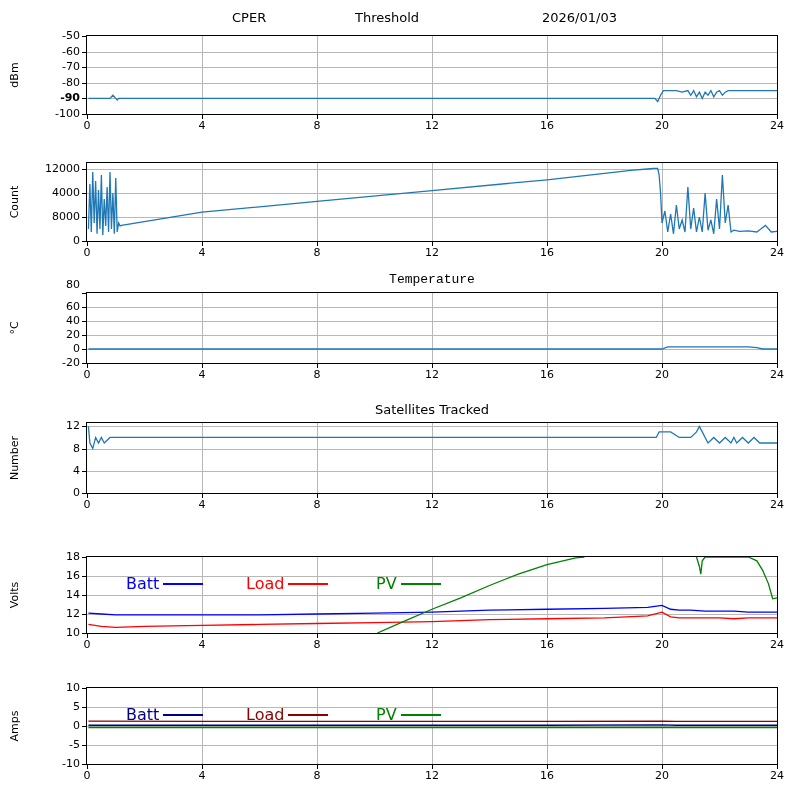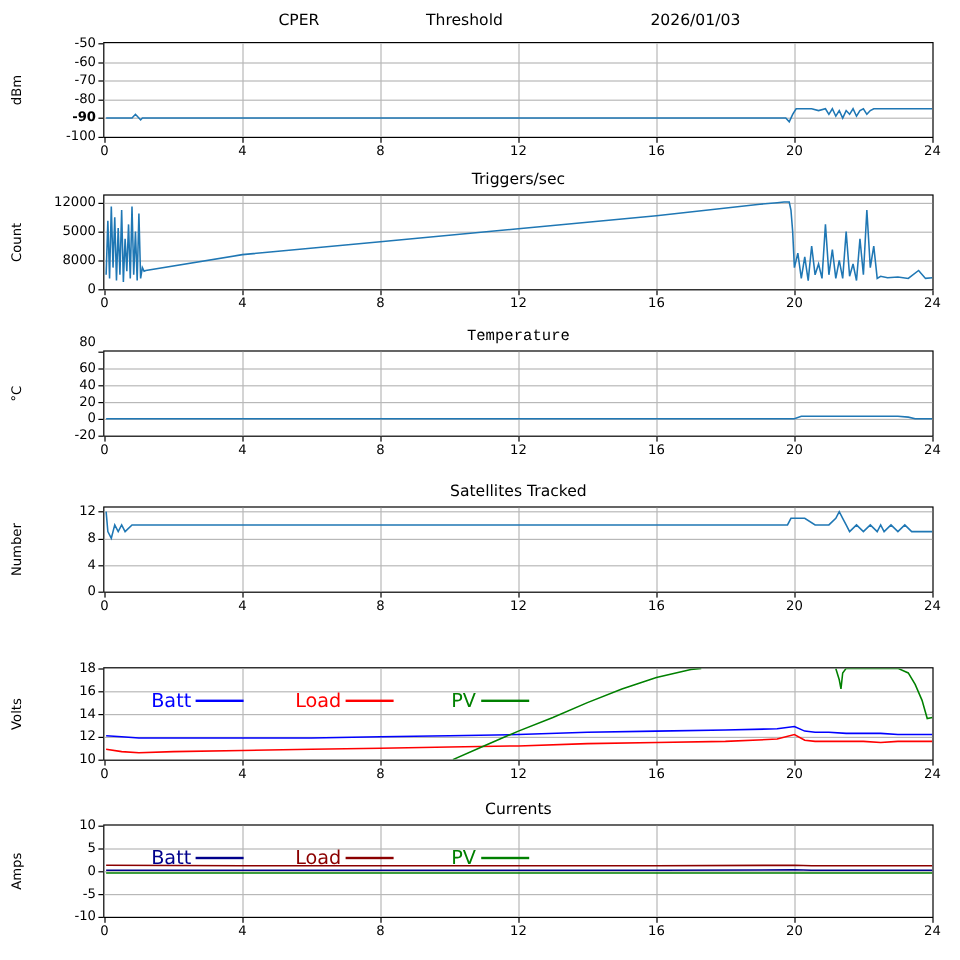--- a/index.html
+++ b/index.html
@@ -88,27 +88,26 @@
           <div class="grid-h" style="top: 6px;"></div>
           <div class="grid-v" style="left: 115px;"></div>
           <div class="grid-v" style="left: 230px;"></div>
           <div class="grid-v" style="left: 345px;"></div>
           <div class="grid-v" style="left: 460px;"></div>
           <div class="grid-v" style="left: 575px;"></div>
           <svg class="series" width="690" height="78">
             <path d="M1.44,66.00 L2.88,21.00 L4.31,69.00 L5.75,9.00 L7.19,60.00 L8.63,18.00 L10.06,70.80 L11.50,27.00 L12.94,66.00 L14.38,12.00 L15.81,72.00 L17.25,36.00 L18.69,63.00 L20.12,24.00 L21.56,69.00 L23.00,9.00 L24.44,66.00 L25.88,30.00 L27.31,70.80 L28.75,15.00 L30.19,69.00 L31.63,60.00 L33.06,63.00 L34.50,62.40 L115.00,49.20 L230.00,38.40 L345.00,27.60 L460.00,16.80 L546.25,7.20 L560.63,6.00 L566.38,5.40 L570.69,5.40 L572.13,12.00 L573.56,30.00 L575.00,60.00 L577.88,48.00 L580.75,69.00 L583.63,51.00 L586.50,70.80 L589.38,42.00 L592.25,66.00 L595.13,57.00 L598.00,69.00 L600.87,24.00 L603.75,66.00 L606.63,45.00 L609.50,69.00 L612.38,54.00 L615.25,69.00 L618.13,30.00 L621.00,67.20 L623.88,57.00 L626.75,70.80 L629.63,36.00 L632.50,66.00 L635.38,12.00 L638.25,60.00 L641.13,42.00 L644.00,69.00 L646.88,67.20 L652.63,68.40 L661.25,67.80 L669.88,69.00 L678.50,62.40 L684.25,69.00 L690.00,68.40" fill="none" stroke="#1f77b4" stroke-width="1.3"></path>
           </svg>
         </div>
-        <div class="title" style="left: 86px; width: 692px; top: 142px;">Triggers/sec</div>
         <div class="ylabel" style="top: 202px; left: 14px; transform: translate(-50%, -50%) rotate(-90deg);">Count</div>
         <div class="ytick" style="width: 52px; left: 28px; top: 234px;">0</div>
         <div class="tickmark-y" style="left: 82px; top: 241px;"></div>
         <div class="ytick" style="width: 52px; left: 28px; top: 210px;">8000</div>
         <div class="tickmark-y" style="left: 82px; top: 217px;"></div>
-        <div class="ytick" style="width: 52px; left: 28px; top: 186px;">5000</div>
+        <div class="ytick" style="width: 52px; left: 28px; top: 186px;">4000</div>
         <div class="tickmark-y" style="left: 82px; top: 193px;"></div>
         <div class="ytick" style="width: 52px; left: 28px; top: 162px;">12000</div>
         <div class="tickmark-y" style="left: 82px; top: 169px;"></div>
         <div class="xtick" style="width: 40px; left: 67px; top: 246px;">0</div>
         <div class="tickmark-x" style="left: 87px; top: 242px;"></div>
         <div class="xtick" style="width: 40px; left: 182px; top: 246px;">4</div>
         <div class="tickmark-x" style="left: 202px; top: 242px;"></div>
         <div class="xtick" style="width: 40px; left: 297px; top: 246px;">8</div>
         <div class="tickmark-x" style="left: 317px; top: 242px;"></div>
         <div class="xtick" style="width: 40px; left: 412px; top: 246px;">12</div>
@@ -267,21 +266,20 @@
           <div class="grid-v" style="left: 230px;"></div>
           <div class="grid-v" style="left: 345px;"></div>
           <div class="grid-v" style="left: 460px;"></div>
           <div class="grid-v" style="left: 575px;"></div>
           <svg class="series" width="690" height="76">
             <path d="M1.44,37.24 L115.00,37.24 L230.00,37.24 L345.00,37.24 L460.00,37.24 L575.00,36.86 L589.38,37.24 L603.75,37.24 L632.50,37.24 L661.25,37.24 L690.00,37.24" fill="none" stroke="#00008b" stroke-width="1.3"></path>
             <path d="M1.44,33.06 L115.00,33.44 L230.00,33.44 L345.00,33.44 L460.00,33.44 L575.00,33.06 L589.38,33.44 L603.75,33.44 L632.50,33.44 L661.25,33.44 L690.00,33.44" fill="none" stroke="#8b0000" stroke-width="1.3"></path>
             <path d="M1.44,39.52 L115.00,39.52 L230.00,39.52 L345.00,39.52 L460.00,39.52 L575.00,39.52 L589.38,39.52 L603.75,39.52 L632.50,39.52 L661.25,39.52 L690.00,39.52" fill="none" stroke="#008000" stroke-width="1.3"></path>
           </svg>
         </div>
-        <div class="title" style="left: 86px; width: 692px; top: 667px;">Currents</div>
         <div class="ylabel" style="top: 726px; left: 14px; transform: translate(-50%, -50%) rotate(-90deg);">Amps</div>
         <div class="ytick" style="width: 52px; left: 28px; top: 757px;">-10</div>
         <div class="tickmark-y" style="left: 82px; top: 764px;"></div>
         <div class="ytick" style="width: 52px; left: 28px; top: 738px;">-5</div>
         <div class="tickmark-y" style="left: 82px; top: 745px;"></div>
         <div class="ytick" style="width: 52px; left: 28px; top: 719px;">0</div>
         <div class="tickmark-y" style="left: 82px; top: 726px;"></div>
         <div class="ytick" style="width: 52px; left: 28px; top: 700px;">5</div>
         <div class="tickmark-y" style="left: 82px; top: 707px;"></div>
         <div class="ytick" style="width: 52px; left: 28px; top: 681px;">10</div>

